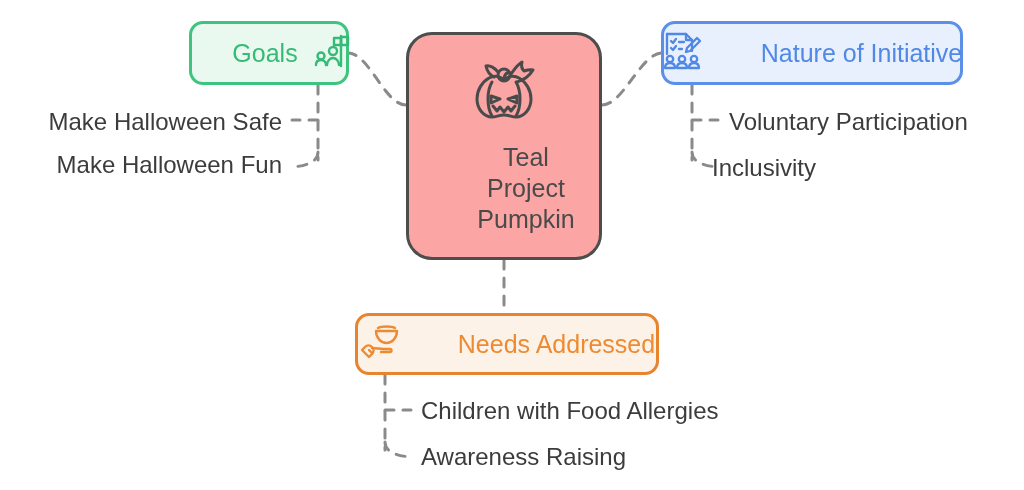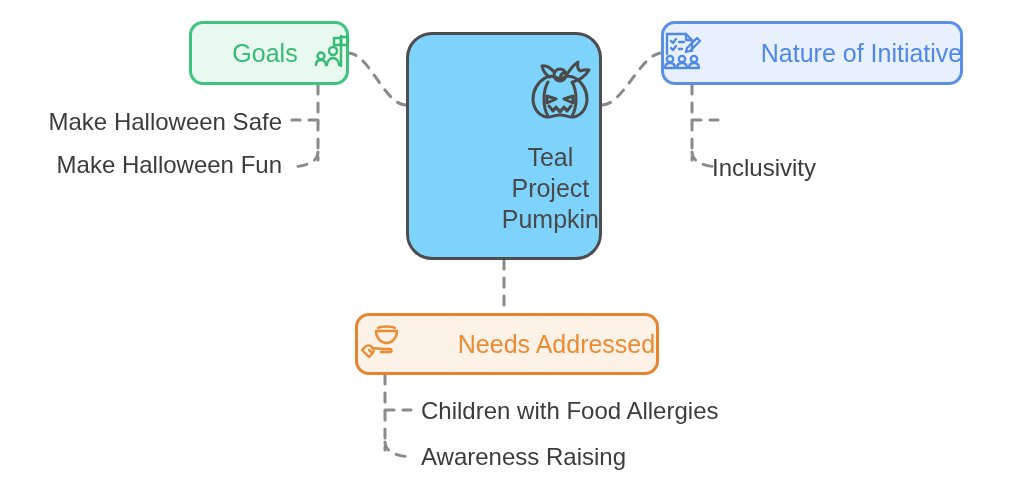--- a/index.html
+++ b/index.html
@@ -53,25 +53,24 @@
     margin-left: 44px;
   }
 
   
   #node-central {
     left: 406px;
     top: 32px;
     width: 196px;
     height: 228px;
     border: 3px solid #4d4d4d;
-    background: #7dd3fc;
+    background: #fca5a5;
     border-radius: 26px;
     flex-direction: column;
     gap: 4px;
-    align-items: flex-end;
   }
   #node-central .node-label {
     color: #4a4a4a;
     font-size: 25px;
     line-height: 31px;
     text-align: center;
     white-space: normal;
     margin-top: 10px;
   }
 
@@ -250,18 +249,19 @@
         <path d="M13 24c-2-2-5-2-7 0l-3 3 7 7 3-3c2-2 2-5 0-7z"></path>
         <path d="M10 27l3 3"></path>
       </svg>
     </span>
     <span class="node-label">Needs Addressed</span>
   </div>
 
   <div class="leaf-label leaf-right" id="leaf-safe">Make Halloween Safe</div>
   <div class="leaf-label leaf-right" id="leaf-fun">Make Halloween Fun</div>
 
+  <div class="leaf-label" id="leaf-vol">Voluntary Participation</div>
   <div class="leaf-label" id="leaf-incl">Inclusivity</div>
 
   <div class="leaf-label" id="leaf-child">Children with Food Allergies</div>
   <div class="leaf-label" id="leaf-aware">Awareness Raising</div>
 
 </div>
 
 </body></html>

